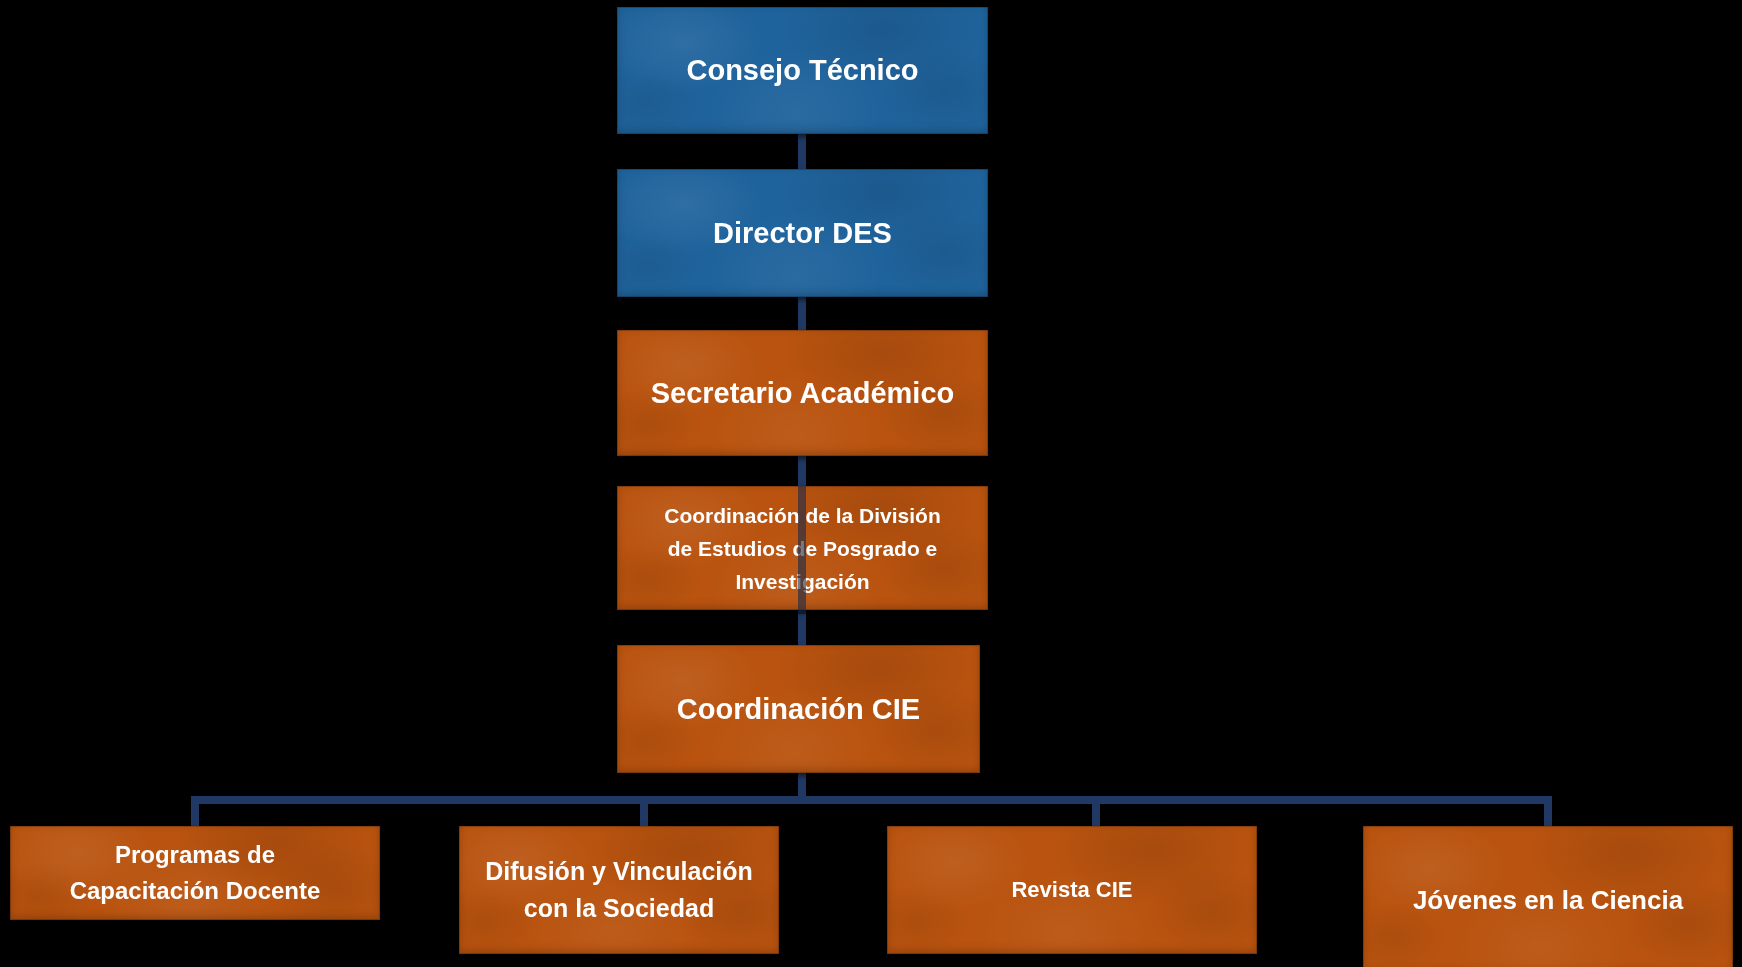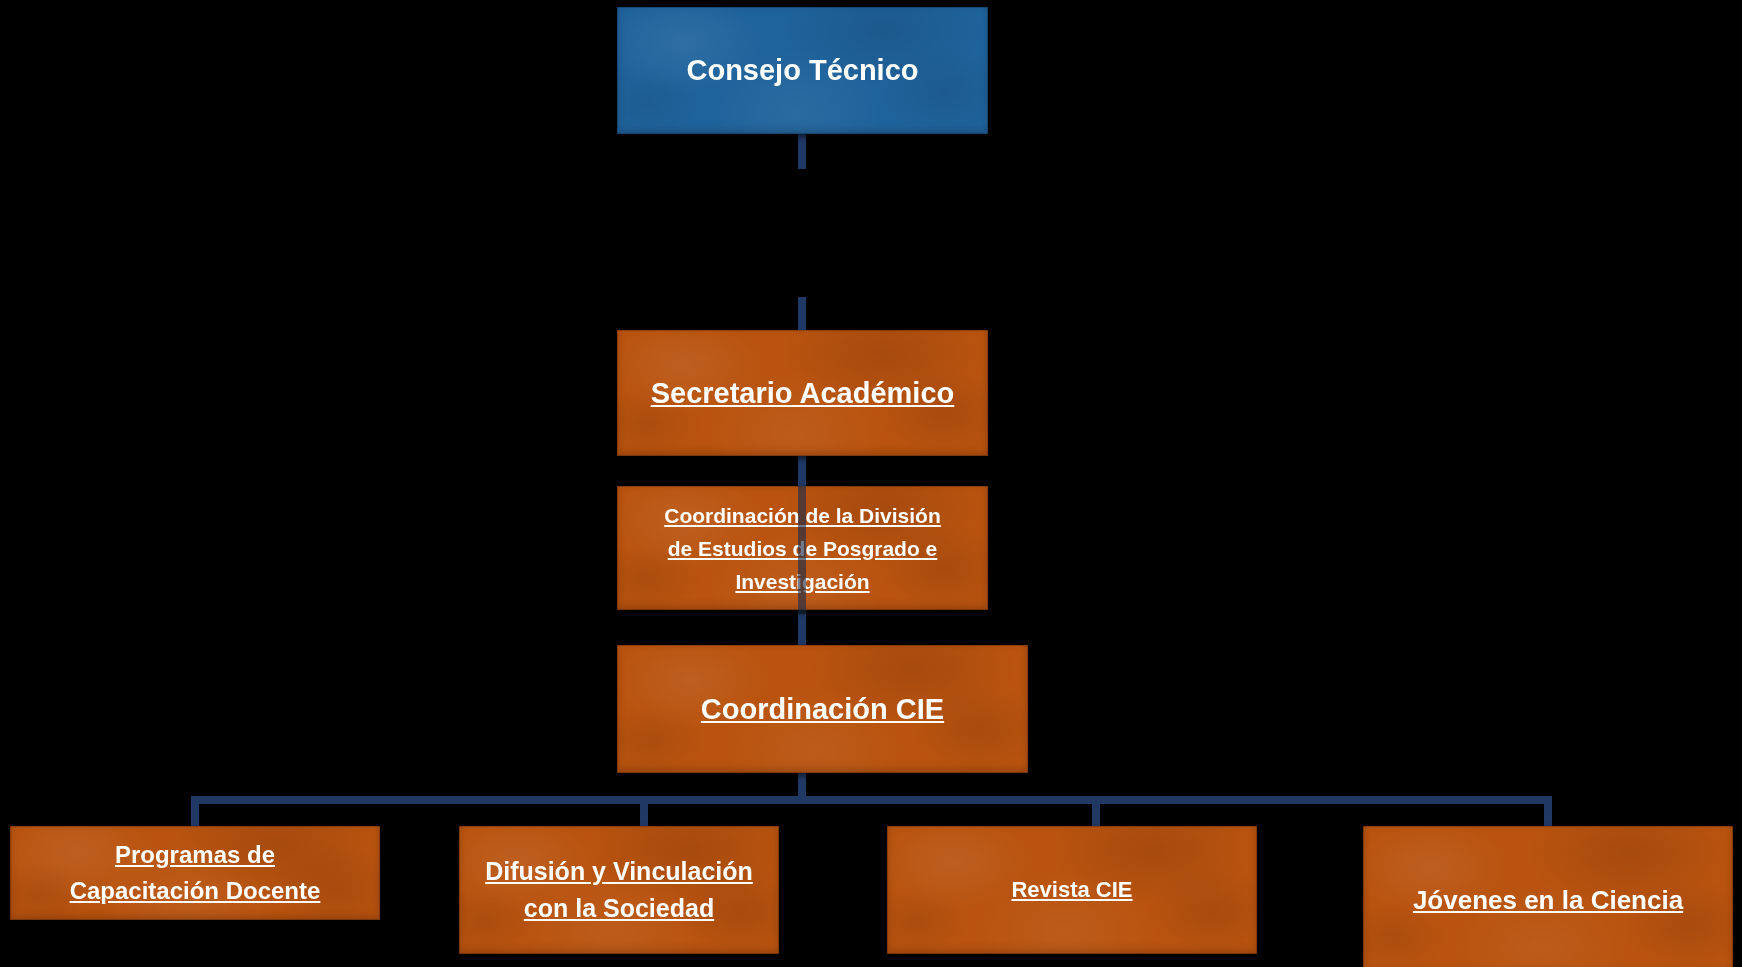--- a/index.html
+++ b/index.html
@@ -22,21 +22,21 @@
   .node .label{white-space:pre-line;display:block;width:100%;padding:0 18px;box-sizing:border-box;}
   .tex{
     background-image:
       radial-gradient(130px 80px at 18% 28%, rgba(255,255,255,.07), transparent 62%),
       radial-gradient(170px 95px at 72% 18%, rgba(0,0,0,.10), transparent 60%),
       radial-gradient(150px 105px at 48% 82%, rgba(255,255,255,.05), transparent 60%),
       radial-gradient(110px 75px at 88% 66%, rgba(0,0,0,.09), transparent 60%),
       radial-gradient(90px 60px at 8% 75%, rgba(0,0,0,.07), transparent 60%);
   }
   .blue{background-color:var(--blue,#1f639c);}
-  .orange{background-color:var(--orange,#b9530f);text-decoration:underline;}
+  .orange{background-color:var(--orange,#b9530f);}
   .conn{position:absolute;background:var(--conn,#1f3864);z-index:1;}
   .conn.overlay{background:rgba(26,42,72,.62);z-index:3;}
 </style>
 </head>
 <body>
 
 <div class="stage">
 
   <div class="conn" style="left:798px;top:134px;width:8px;height:35px"></div>
   <div class="conn" style="left:798px;top:297px;width:8px;height:33px"></div>
@@ -47,32 +47,35 @@
   <div class="conn" style="left:191px;top:796px;width:1361px;height:8px"></div>
   <div class="conn" style="left:191px;top:800px;width:8px;height:27px"></div>
   <div class="conn" style="left:640px;top:800px;width:8px;height:27px"></div>
   <div class="conn" style="left:1092px;top:800px;width:8px;height:27px"></div>
   <div class="conn" style="left:1544px;top:800px;width:8px;height:27px"></div>
 
   <div class="node blue tex" style="left:617px;top:7px;width:371px;height:127px;font-size:29px">
     <span class="label">Consejo Técnico</span>
   </div>
 
+  <div class="node blue tex" style="left:617px;top:169px;width:371px;height:128px;font-size:29px">
+    <span class="label">Director DES</span>
+  </div>
 
   <div class="node orange tex" style="left:617px;top:330px;width:371px;height:126px;font-size:29px">
     <span class="label">Secretario Académico</span>
   </div>
 
   <div class="node orange tex" style="left:617px;top:486px;width:371px;height:124px;font-size:21px;line-height:33px">
     <span class="label">Coordinación de la División
 de Estudios de Posgrado e
 Investigación</span>
   </div>
 
-  <div class="node orange tex" style="left:617px;top:645px;width:411px;height:128px;font-size:29px">
+  <div class="node orange tex" style="left:617px;top:645px;width:363px;height:128px;font-size:29px">
     <span class="label">Coordinación CIE</span>
   </div>
 
   <div class="node orange tex" style="left:10px;top:826px;width:370px;height:94px;font-size:24px;line-height:36px">
     <span class="label">Programas de
 Capacitación Docente</span>
   </div>
 
   <div class="node orange tex" style="left:459px;top:826px;width:320px;height:128px;font-size:25px;line-height:37px">
     <span class="label">Difusión y Vinculación

